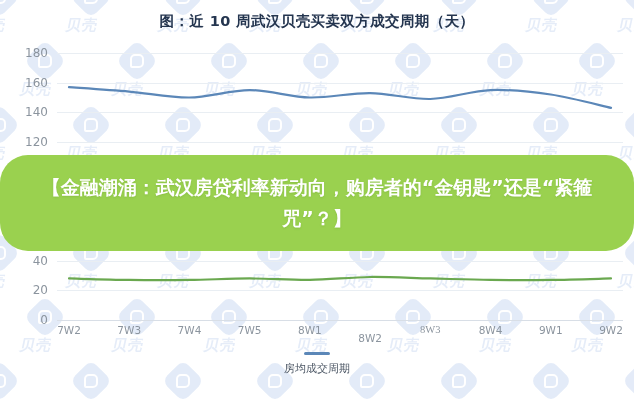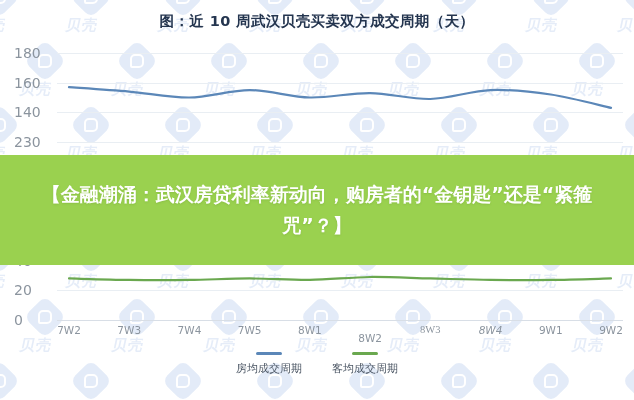--- a/index.html
+++ b/index.html
@@ -42,22 +42,22 @@
   
   .plot-wrap{position:absolute;left:0;top:0;width:634px;height:400px;z-index:2;}
   .grid-line{
     position:absolute;left:57px;width:566px;height:1px;
     background:#e9eef3;
   }
   .axis-base{
     position:absolute;left:57px;width:566px;height:1px;background:#d8dee6;
   }
   .ylab{
-    position:absolute;right:0;width:34px;
-    font-size:14px;color:#8b949e;font-family:"DejaVu Sans",sans-serif;
+    position:absolute;right:0;width:34px;text-align:right;
+    font-size:12px;color:#8b949e;font-family:"DejaVu Sans",sans-serif;
     transform:translateY(-50%);
   }
   .ylab-host{position:absolute;left:8px;width:40px;}
   .xlab{
     position:absolute;top:324px;font-size:10.5px;color:#8b949e;
     font-family:"DejaVu Sans",sans-serif;text-align:right;
     transform:translateX(-50%);white-space:nowrap;
   }
   svg.series{position:absolute;left:0;top:0;width:634px;height:400px;overflow:visible;}
 
@@ -71,23 +71,23 @@
   .lg-label{font-size:11px;color:#4a5563;font-family:"DejaVu Sans",sans-serif;}
 
   
   .footer{
     position:absolute;right:18px;top:379px;z-index:3;
     font-size:10.5px;color:#6b7684;font-family:"DejaVu Sans",sans-serif;
   }
 
   
   .banner{
-    position:absolute;left:0;top:155px;width:634px;height:110px;
+    position:absolute;left:0;top:155px;width:634px;height:96px;
     background:#9ad14f;z-index:6;
-    display:flex;align-items:center;justify-content:center;
+    display:flex;align-items:center;justify-content:center;border-radius:28px;
   }
   .banner-text{
     color:#ffffff;font-weight:700;
     font-size:19px;line-height:31px;text-align:center;
     font-family:"DejaVu Sans",sans-serif;
     text-shadow:0 1px 2px rgba(90,140,40,.25);
     padding:0 10px;max-width:560px;
   }
 </style>
 </head>
@@ -317,52 +317,48 @@
         <div class="grid-line" style="top: 82.6667px;"></div>
         <div class="grid-line" style="top: 53px;"></div>
       </div>
     <div class="ylab-host" id="ylab-host">
         <div class="ylab" style="top: 320px;">0</div>
         <div class="ylab" style="top: 290.333px;">20</div>
         <div class="ylab" style="top: 260.667px;">40</div>
         <div class="ylab" style="top: 231px;">60</div>
         <div class="ylab" style="top: 201.333px;">80</div>
         <div class="ylab" style="top: 171.667px;">100</div>
-        <div class="ylab" style="top: 142px;">230</div>
+        <div class="ylab" style="top: 142px;">120</div>
         <div class="ylab" style="top: 112.333px;">140</div>
         <div class="ylab" style="top: 82.6667px;">160</div>
         <div class="ylab" style="top: 53px;">180</div>
       </div>
     <div id="xlab-host">
         <div class="xlab" style="left: 69px;">7W2</div>
         <div class="xlab" style="left: 129.222px;">7W3</div>
         <div class="xlab" style="left: 189.444px;">7W4</div>
         <div class="xlab" style="left: 249.667px;">7W5</div>
         <div class="xlab" style="left: 309.889px;">8W1</div>
         <div class="xlab" style="left: 370.111px; margin-top: 8px;">8W2</div>
         <div class="xlab" style="left: 430.333px; font-family: Liberation Serif, serif;">8W3</div>
-        <div class="xlab" style="left: 490.556px; font-style: italic;">8W4</div>
+        <div class="xlab" style="left: 490.556px;">8W4</div>
         <div class="xlab" style="left: 550.778px;">9W1</div>
         <div class="xlab" style="left: 611px;">9W2</div>
       </div>
     <svg class="series" id="series-svg">
         <path d="M69.00,87.12 C78.64,87.83 109.95,89.91 129.22,91.57 C148.49,93.23 170.17,97.74 189.44,97.50 C208.72,97.26 230.40,90.08 249.67,90.08 C268.94,90.08 290.62,97.03 309.89,97.50 C329.16,97.97 350.84,92.81 370.11,93.05 C389.38,93.29 411.06,99.46 430.33,98.98 C449.60,98.51 471.28,90.80 490.56,90.08 C509.83,89.37 531.51,91.69 550.78,94.53 C570.05,97.38 601.36,105.75 611.00,107.88" fill="none" stroke="#5b87b8" stroke-width="2.2" stroke-linecap="round" stroke-linejoin="round"></path>
         <path d="M69.00,278.47 C78.64,278.70 109.95,279.71 129.22,279.95 C148.49,280.19 170.17,280.19 189.44,279.95 C208.72,279.71 230.40,278.47 249.67,278.47 C268.94,278.47 290.62,280.19 309.89,279.95 C329.16,279.71 350.84,277.22 370.11,276.98 C389.38,276.75 411.06,277.99 430.33,278.47 C449.60,278.94 471.28,279.71 490.56,279.95 C509.83,280.19 531.51,280.19 550.78,279.95 C570.05,279.71 601.36,278.70 611.00,278.47" fill="none" stroke="#6aa84f" stroke-width="2.2" stroke-linecap="round" stroke-linejoin="round"></path>
       </svg>
   </div>
 
   <div class="legend" id="legend-host">
       <div class="lg-item">
         <span class="lg-swatch" style="background: rgb(91, 135, 184);"></span>
         <span class="lg-label">房均成交周期</span>
       </div>
-      <div class="lg-item">
-        <span class="lg-swatch" style="background: rgb(106, 168, 79);"></span>
-        <span class="lg-label">客均成交周期</span>
-      </div>
     </div>
 
 
   <div class="banner">
     <div class="banner-text">【金融潮涌：武汉房贷利率新动向，购房者的“金钥匙”还是“紧箍咒”？】</div>
   </div>
 
 </div>
 
 </body></html>

